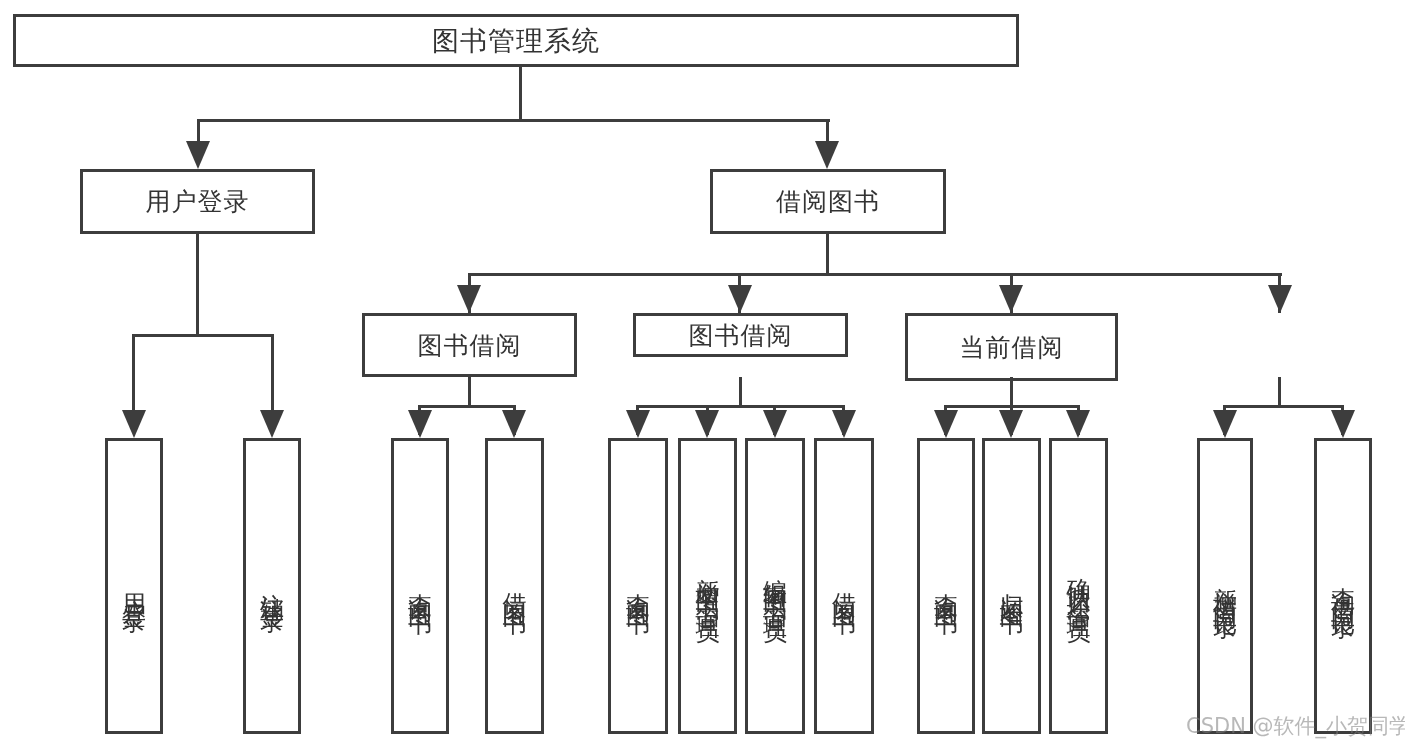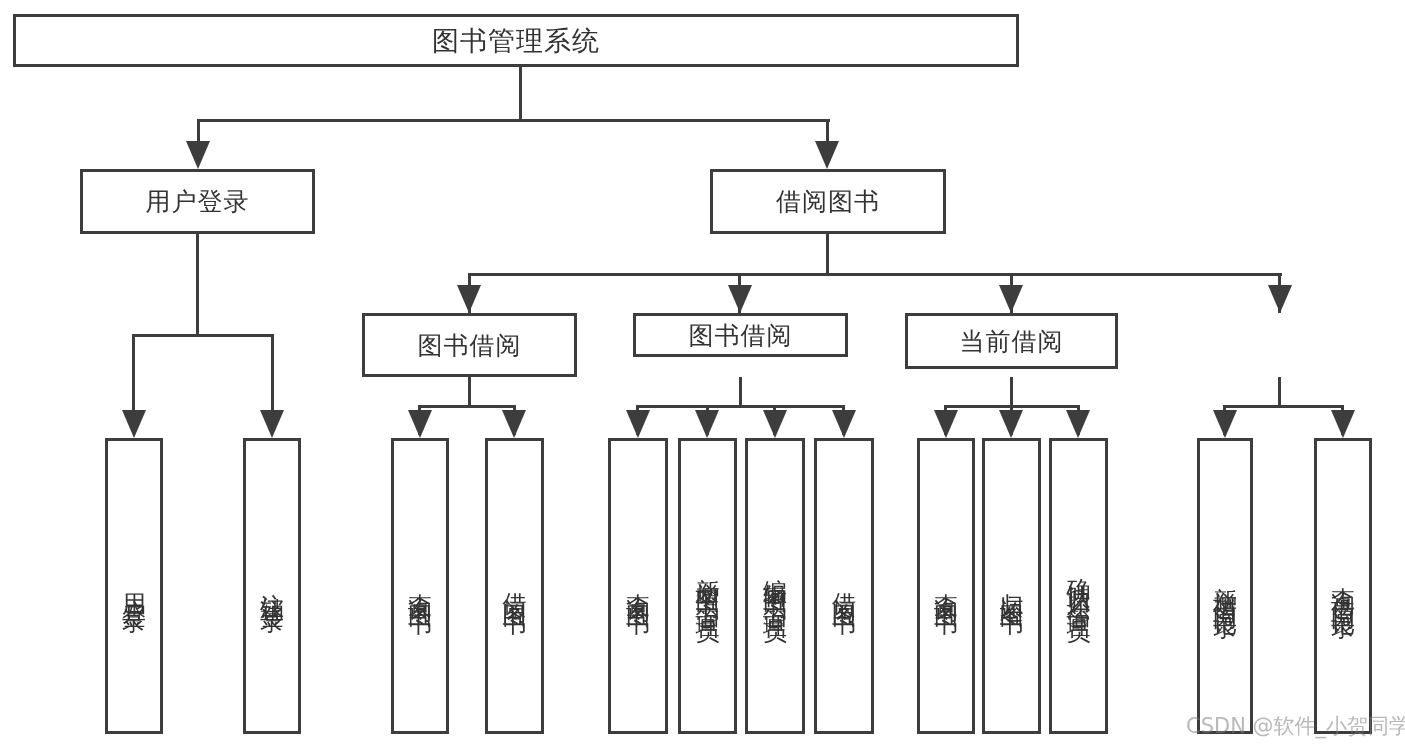--- a/index.html
+++ b/index.html
@@ -88,21 +88,21 @@
   <div class="arr" style="left:999px;top:285px;"></div>
   <div class="vl" style="left:1278px;top:273px;height:40px;"></div>
   <div class="arr" style="left:1268px;top:285px;"></div>
 
   <div class="hbox" style="left:362px;top:313px;width:215px;height:64px;">
     <span>图书借阅</span>
   </div>
   <div class="hbox" style="left:633px;top:313px;width:215px;height:44px;">
     <span>图书借阅</span>
   </div>
-  <div class="hbox" style="left:905px;top:313px;width:213px;height:56px;">
+  <div class="hbox" style="left:905px;top:313px;width:213px;height:68px;">
     <span>当前借阅</span>
   </div>
 
   <div class="vl" style="left:468px;top:377px;height:31px;"></div>
   <div class="hl" style="left:418px;top:405px;width:98px;"></div>
   <div class="vl" style="left:418px;top:405px;height:30px;"></div>
   <div class="arr" style="left:408px;top:410px;"></div>
   <div class="vl" style="left:513px;top:405px;height:30px;"></div>
   <div class="arr" style="left:502px;top:410px;"></div>
 

